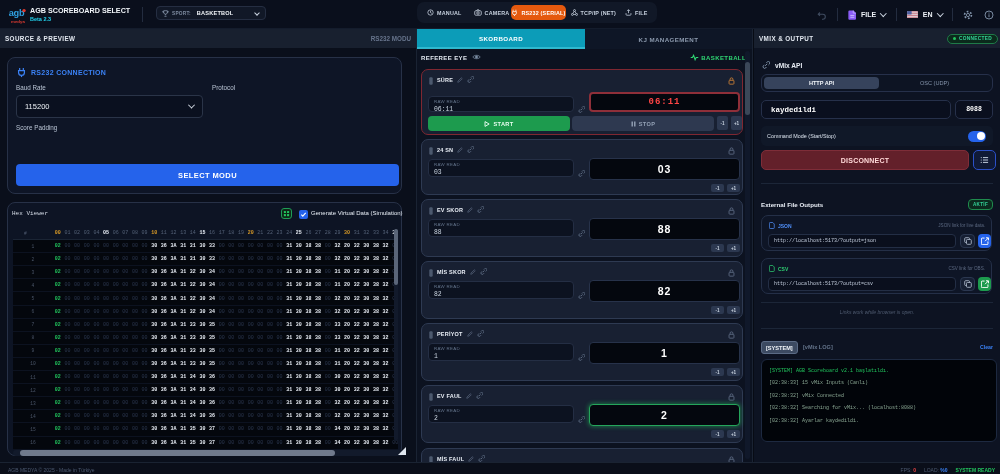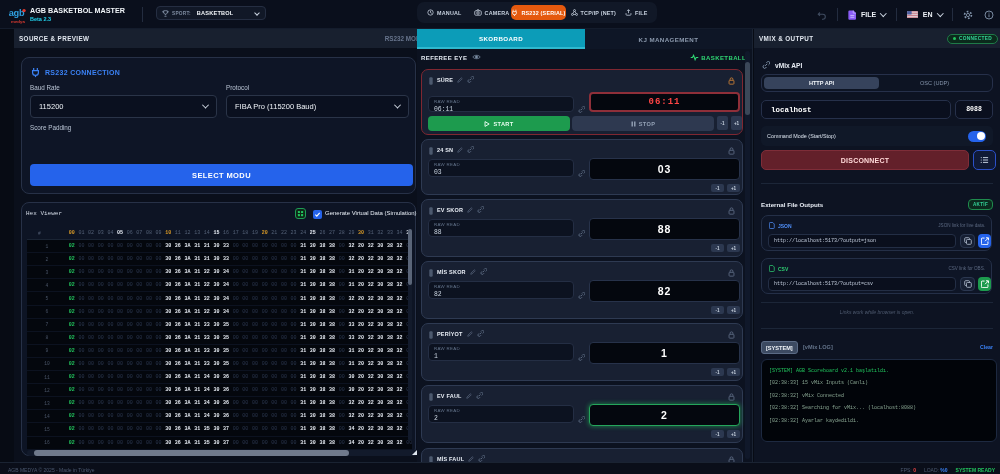--- a/index.html
+++ b/index.html
@@ -17,21 +17,21 @@
 #nav{position:absolute;left:417px;top:2px;width:240px;height:21px;background:#111827;border-radius:7px;display:flex;align-items:center;padding:0 10px;}
 .navit{display:flex;align-items:center;font-size:5.4px;font-weight:bold;color:#c6d0de;letter-spacing:.2px;white-space:nowrap;}
 .navit .nico{margin-right:3px;display:inline-flex;}
 .navact{background:#e5590e;border-radius:5px;color:#fff;height:15px;width:61px;justify-content:center;margin:0 5px 0 2px;}
 #hright{position:absolute;right:6px;top:0;height:29px;display:flex;align-items:center;}
 
 #ftr{position:absolute;left:0;top:462px;width:1000px;height:12px;background:#0a0e19;border-top:1px solid #1a2332;font-size:5px;color:#4c5970;}
 #ftr .l{position:absolute;left:8px;top:3.5px;}
 #ftr .r{position:absolute;right:5px;top:3.5px;display:flex;gap:8px;}
 
-#lpanel{position:absolute;left:0;top:29px;width:417px;height:433px;background:#0a0f1b;border-right:1px solid #1a2333;margin-left:14px;}
+#lpanel{position:absolute;left:0;top:29px;width:417px;height:433px;background:#0a0f1b;border-right:1px solid #1a2333;}
 .pbar{position:absolute;left:0;top:0;width:100%;height:19px;background:#18202f;display:flex;align-items:center;justify-content:space-between;padding:0 5px;}
 .pbar .t1{font-size:6.3px;font-weight:bold;color:#e2e8f0;letter-spacing:.4px;}
 .pbar .t2{font-size:6.3px;color:#67748c;font-weight:bold;white-space:nowrap;}
 .lcard{position:absolute;left:7px;width:395px;background:#0e1526;border:1px solid #273147;border-radius:8px;}
 #rscard{top:28px;height:137px;}
 #rstitle{position:absolute;left:8px;top:9px;font-size:7px;font-weight:bold;color:#3b82f6;letter-spacing:.3px;display:flex;align-items:center;gap:4px;}
 .flab{position:absolute;font-size:6.3px;color:#b9c4d4;}
 .fsel{position:absolute;height:23px;background:#0a101f;border:1px solid #2a3448;border-radius:4px;color:#eef2f7;font-size:7.5px;display:flex;align-items:center;padding:0 8px;}
 .fsel .chev{margin-left:auto;width:5px;height:5px;border-right:1.3px solid #d6dde8;border-bottom:1.3px solid #d6dde8;transform:rotate(45deg) translate(-1px,-1px);}
 #selport{position:absolute;left:8px;top:106px;width:383px;height:22px;background:#2563eb;border-radius:4px;color:#fff;font-size:7.5px;font-weight:bold;display:flex;align-items:center;justify-content:center;letter-spacing:.4px;}
@@ -116,21 +116,21 @@
 </style></head>
 <body>
 <div id="stage">
 
 <div id="hdr">
   <svg id="logo" viewBox="0 0 24 24">
     <text x="2" y="14" font-size="10.5" fill="#2f9fe0" font-weight="bold" font-family="Liberation Sans" letter-spacing="-0.3">agb</text>
     <circle cx="19.5" cy="7.5" r="1.9" fill="#e03a2f"></circle>
     <text x="12.5" y="21.5" font-size="5" fill="#d93a30" text-anchor="middle" font-weight="bold" font-family="Liberation Sans">medya</text>
   </svg>
-  <div id="title">AGB BASKETBOL MASTER</div>
+  <div id="title">AGB SCOREBOARD SELECT</div>
   <div id="beta">Beta 2.3</div>
   <div class="vdiv" style="left:142px;"></div>
   <div id="sportpill">
     <svg width="7" height="7" viewBox="0 0 10 10" style="margin-left:5px;">
           <g fill="none" stroke="#94a3b8" stroke-width="1">
             <path d="M2.5 1 h5 v2.5 a2.5 2.5 0 0 1-5 0 Z"></path>
             <path d="M2.5 2 H1 a1.6 1.6 0 0 0 1.6 1.8 M7.5 2 H9 a1.6 1.6 0 0 1-1.6 1.8"></path>
             <path d="M5 6 v1.5 M3.5 9 h3"></path>
           </g>
         </svg>
@@ -235,21 +235,20 @@
     <div id="rstitle"><svg width="11" height="11" viewBox="0 0 12 12">
             <g fill="none" stroke="#3b82f6" stroke-width="1.3">
               <path d="M4 1 v3 M8 1 v3"></path>
               <path d="M2.8 4 h6.4 v2 a3.2 3.2 0 0 1-6.4 0 Z"></path>
               <path d="M6 9.2 V11"></path>
             </g>
           </svg>RS232 CONNECTION</div>
     <div class="flab" style="left:8px;top:26px;">Baud Rate</div>
     <div class="fsel" style="left:8px;top:37px;width:187px;">115200<span class="chev"></span></div>
     <div class="flab" style="left:204px;top:26px;">Protocol</div>
-    <div class="fsel" style="left:204px;top:37px;width:183px;">FIBA Pro (115200 Baud)<span class="chev"></span></div>
     <div class="flab" style="left:8px;top:66px;">Score Padding</div>
     <div id="selport">SELECT MODU</div>
   </div>
   <div class="lcard" id="hexcard">
     <div id="hexhead">
           <span class="ht">Hex Viewer</span>
         </div>
     <div id="hexbtn">
           <svg width="7" height="7" viewBox="0 0 8 8">
             <g fill="#22c55e">
@@ -1237,21 +1236,21 @@
           <g fill="none" stroke="#8294ab" stroke-width="1.2">
             <path d="M4 6 L6.5 3.5"></path>
             <path d="M5.5 2.2 L6.6 1.1 a1.9 1.9 0 0 1 2.7 2.7 L8.2 4.9"></path>
             <path d="M4.5 5.1 L3.4 6.2 a1.9 1.9 0 0 1-2.7-2.7 L1.8 2.4" transform="translate(1.2,2.4)"></path>
           </g>
         </svg> vMix API</div>
   <div id="apitabs">
         <div class="a">HTTP API</div>
         <div class="b">OSC (UDP)</div>
       </div>
-  <div id="hostin">localhost</div>
+  <div id="hostin">kaydedildi</div>
   <div id="portin">8088</div>
   <div id="cmdbox">
         <span class="t">Command Mode (Start/Stop)</span>
         <span id="toggle">
           <span class="kn"></span>
         </span>
       </div>
   <div id="discbtn">DISCONNECT</div>
   <div id="listbtn">
         <svg width="9" height="8" viewBox="0 0 11 10">

